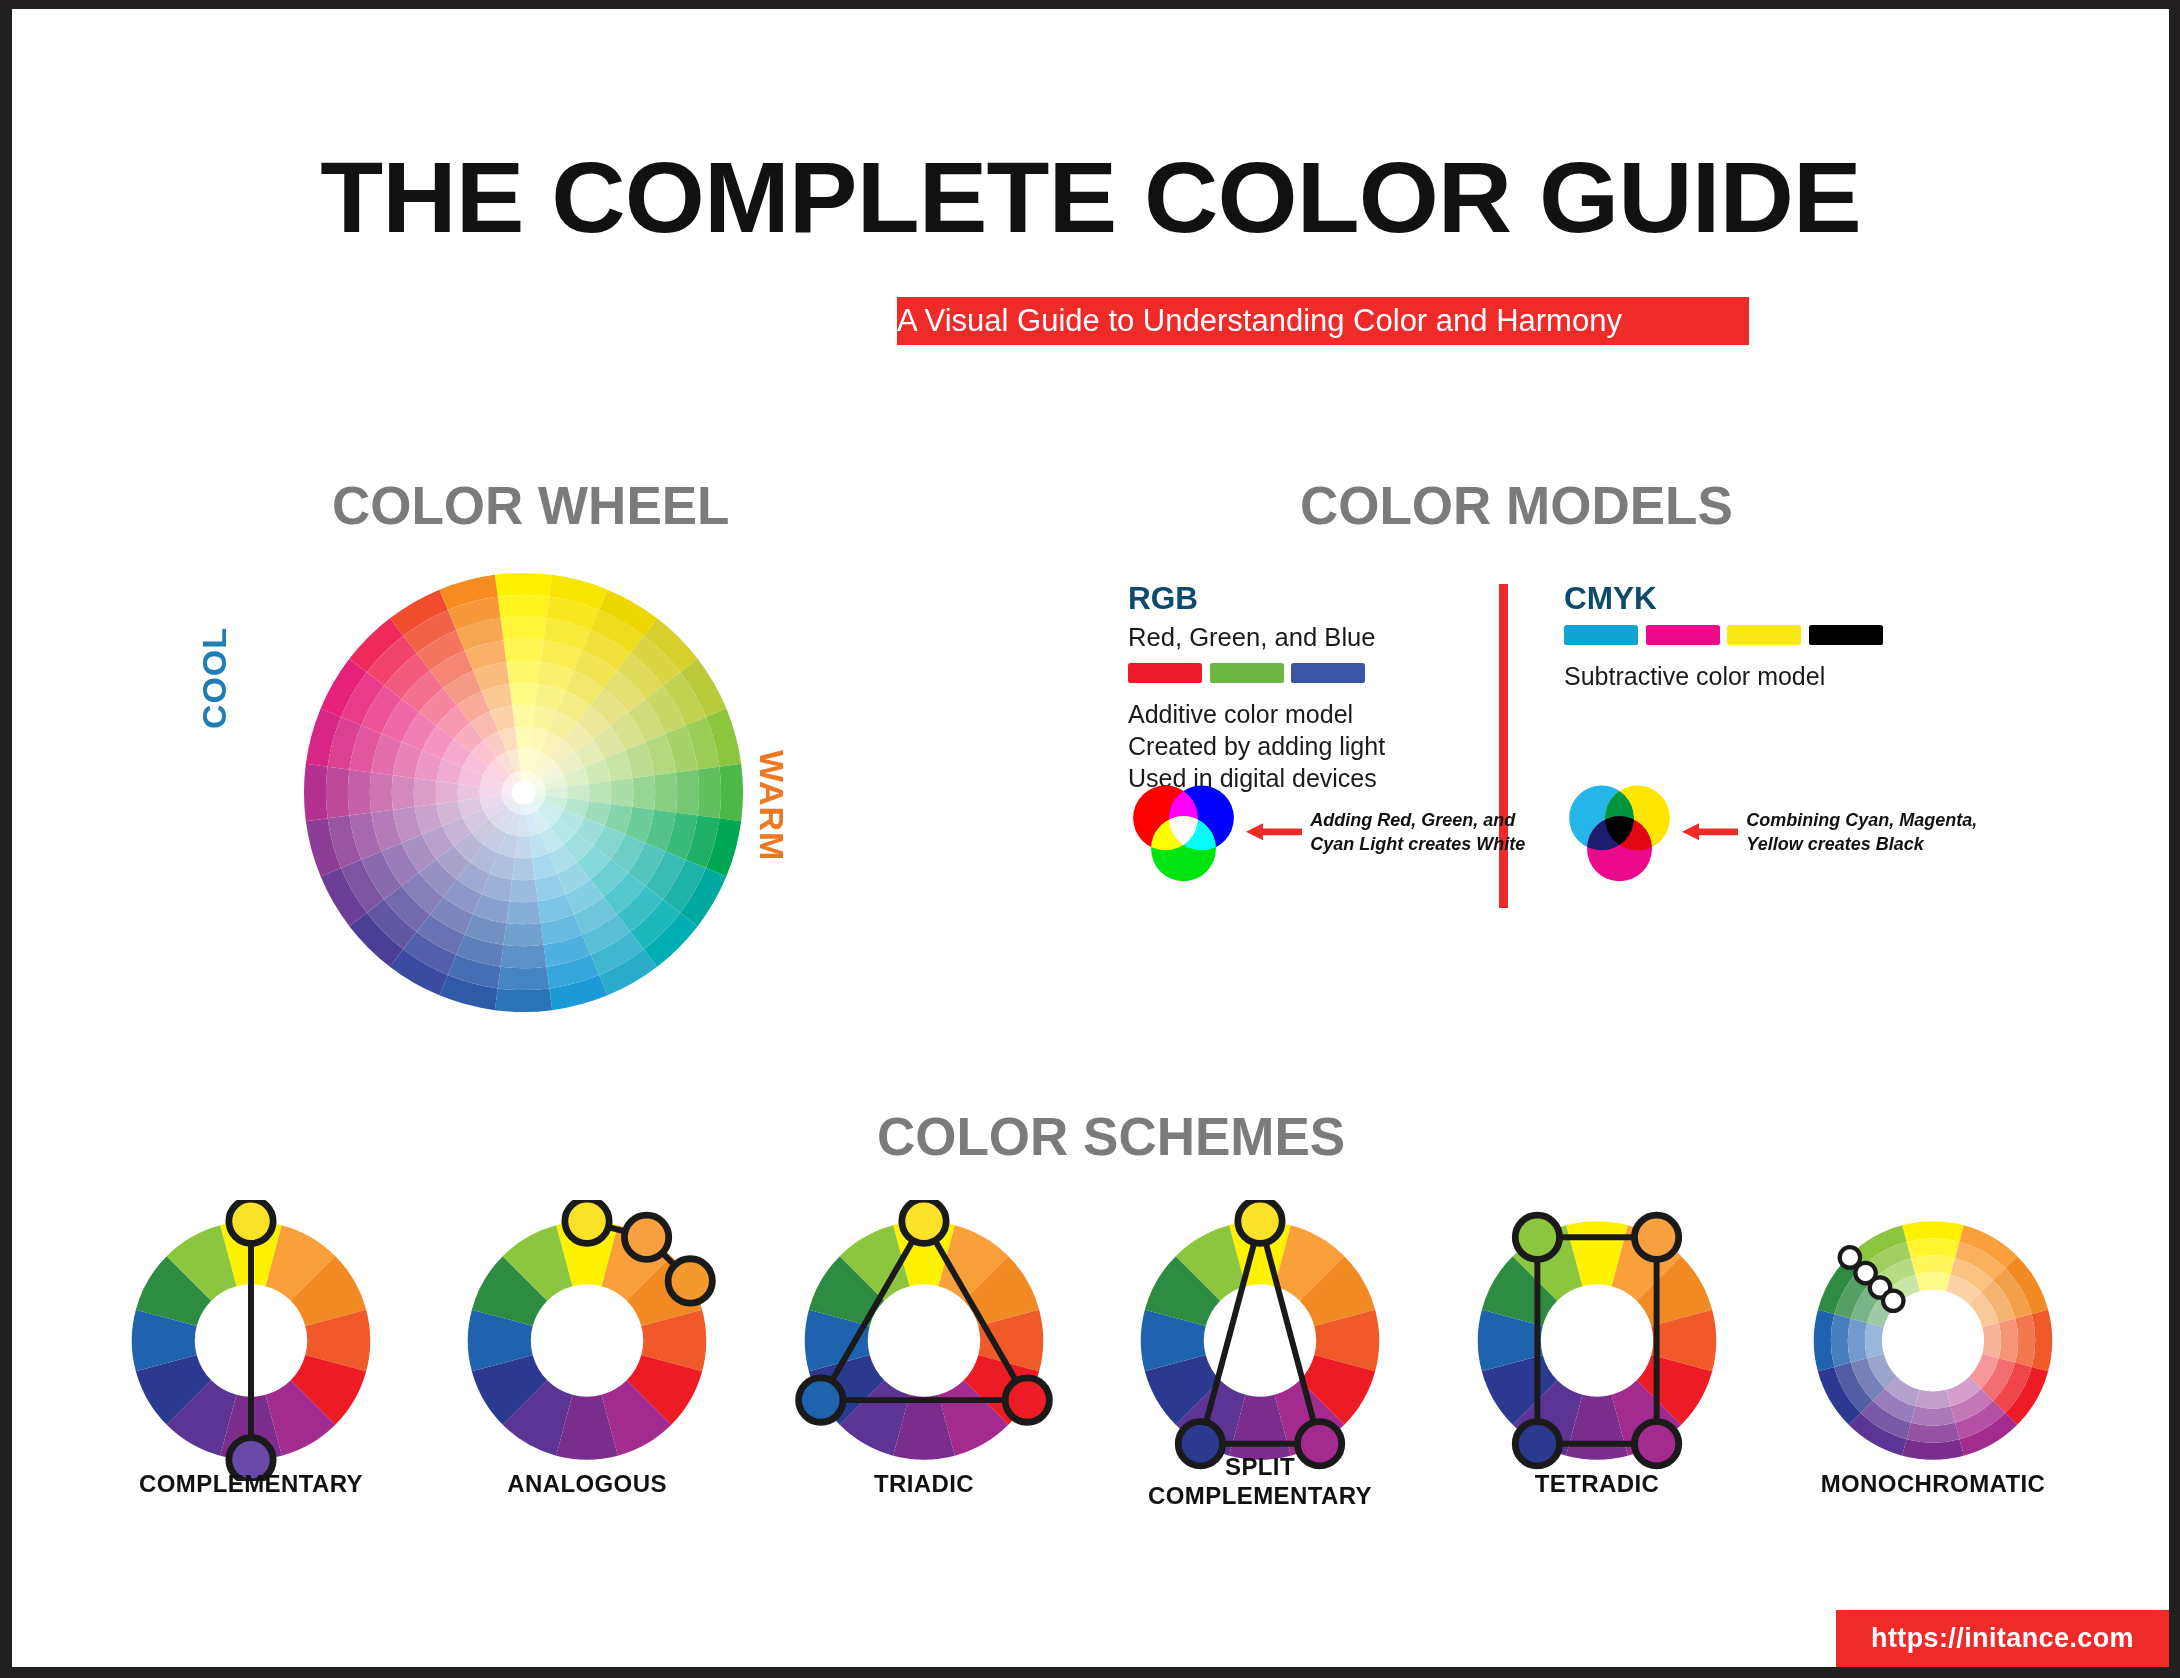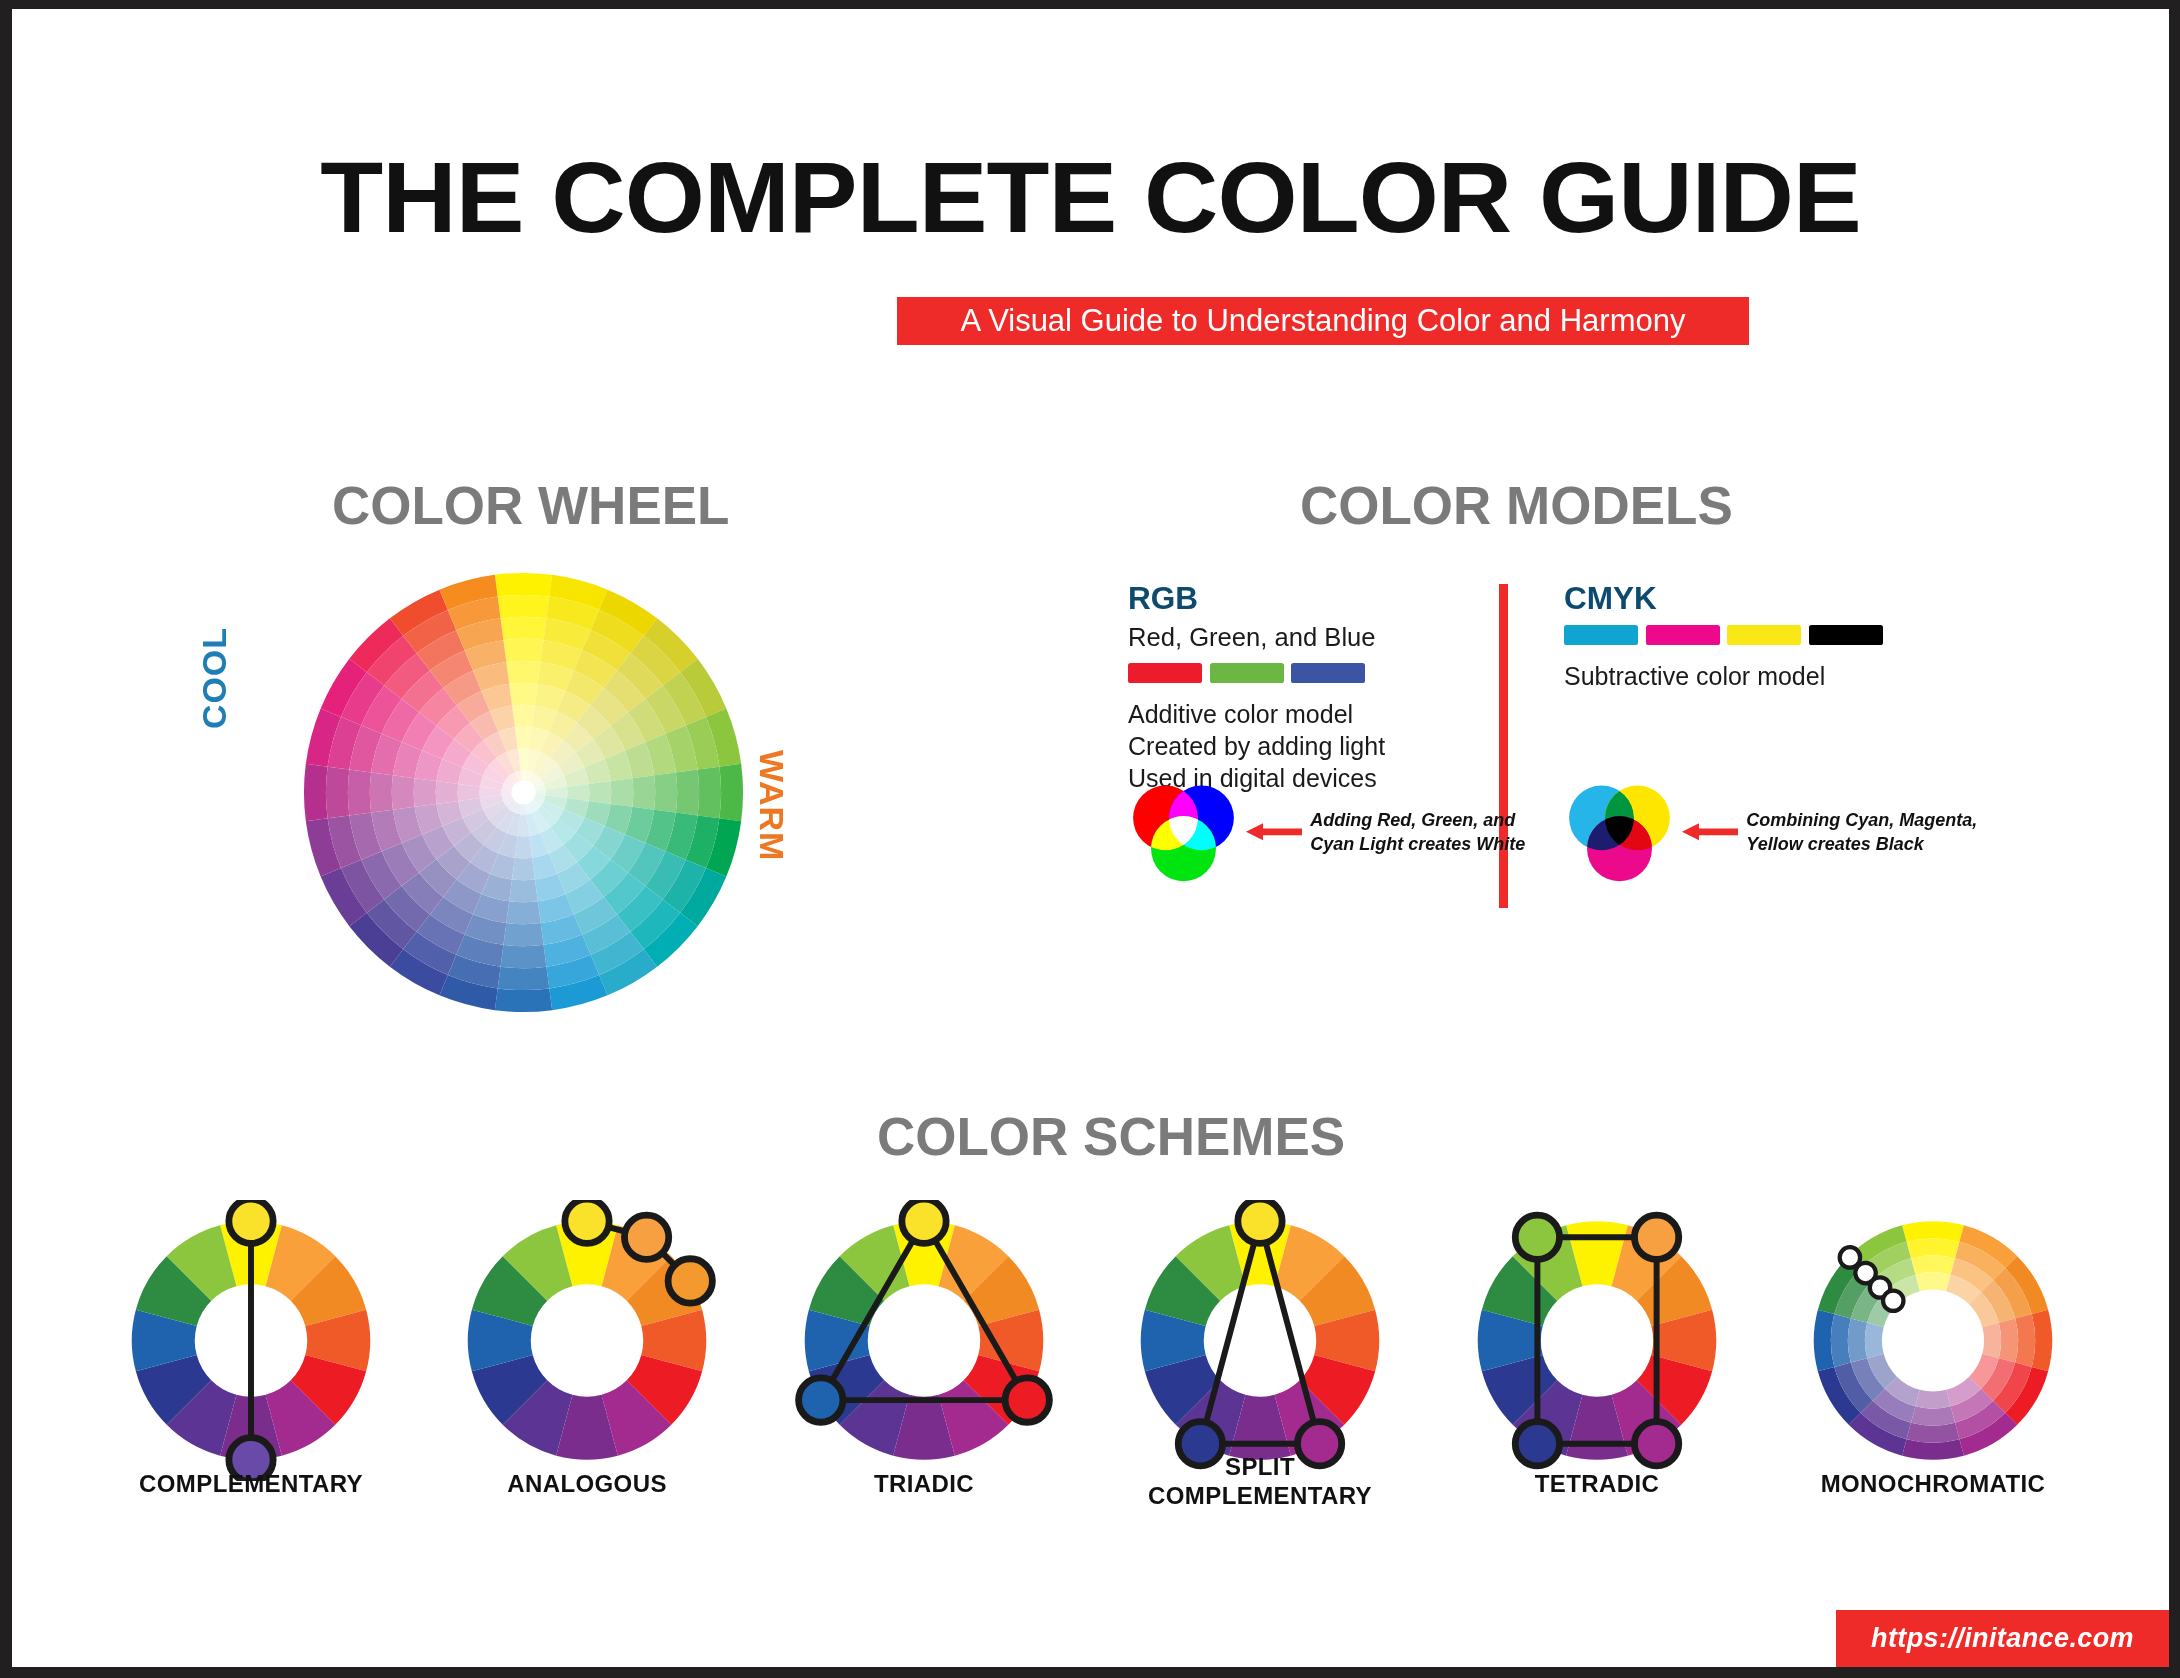--- a/index.html
+++ b/index.html
@@ -24,21 +24,21 @@
     color:#111111;
     transform:scaleX(1.02);
   }
   .subtitle-band{
     position:absolute;left:885px;top:288px;
     width:852px;height:48px;
     background:#ee2b29;
   }
   .subtitle-band span{
     display:block;
-    text-align:center;
+    text-align:left;
     color:#ffffff;
     font-size:31px;
     line-height:48px;
     letter-spacing:0px;
   }
   
   .sec-head{
     position:absolute;
     color:#7b7b7b;
     font-weight:bold;
@@ -128,21 +128,20 @@
   #footer-band{
     position:absolute;right:0;bottom:0;
     width:333px;height:57px;
     background:#ee2b29;
   }
   #footer-band span{
     display:block;text-align:center;
     color:#fff;font-weight:bold;
     font-size:27px;line-height:57px;
     letter-spacing:0.4px;
-    font-style:italic;
   }
 </style>
 </head>
 <body>
 
 <div class="poster">
 
   <div class="title">THE COMPLETE COLOR GUIDE</div>
   <div class="subtitle-band">
     <span>A Visual Guide to Understanding Color and Harmony</span>

